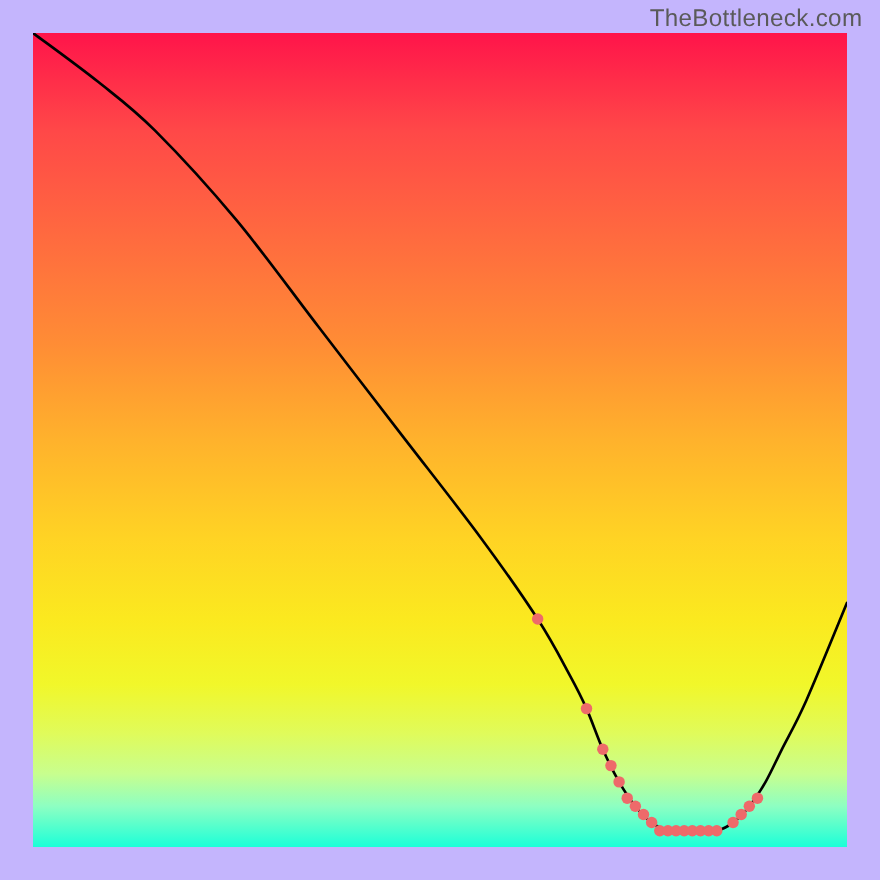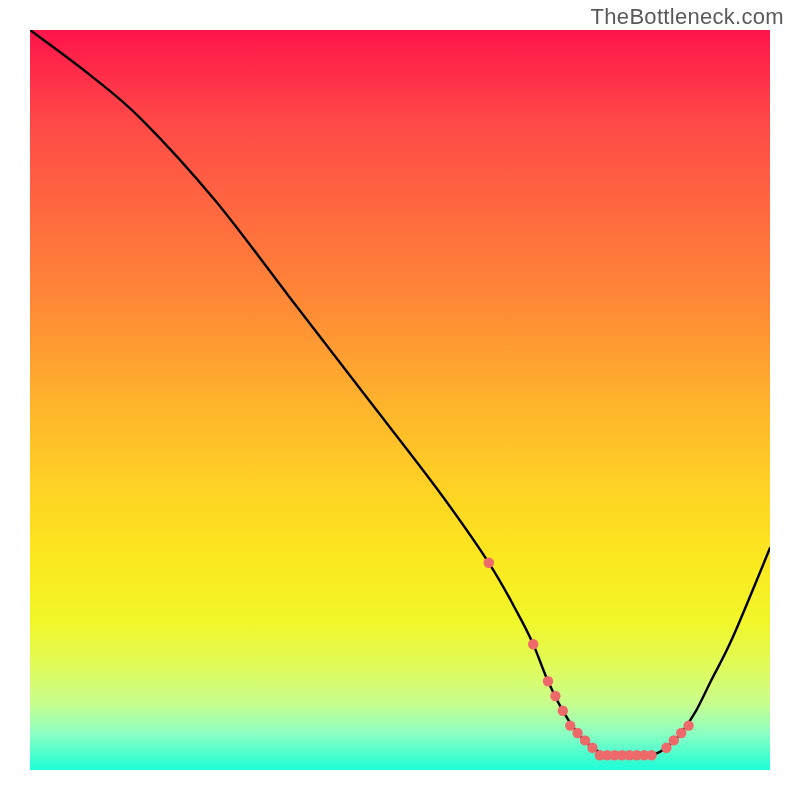--- a/index.html
+++ b/index.html
@@ -8,21 +8,21 @@
     width: 800px;
     height: 800px;
     background: #000;
     font-family: Arial, Helvetica, sans-serif;
     overflow: hidden;
   }
   .container {
     position: relative;
     width: 800px;
     height: 800px;
-    background: #ffffff;
+    background: #c4b5fd;
   }
   .watermark {
     position: absolute;
     top: 4px;
     right: 16px;
     color: #5a5a5a;
     font-size: 22px;
     font-weight: 500;
     letter-spacing: 0.3px;
     z-index: 20;

